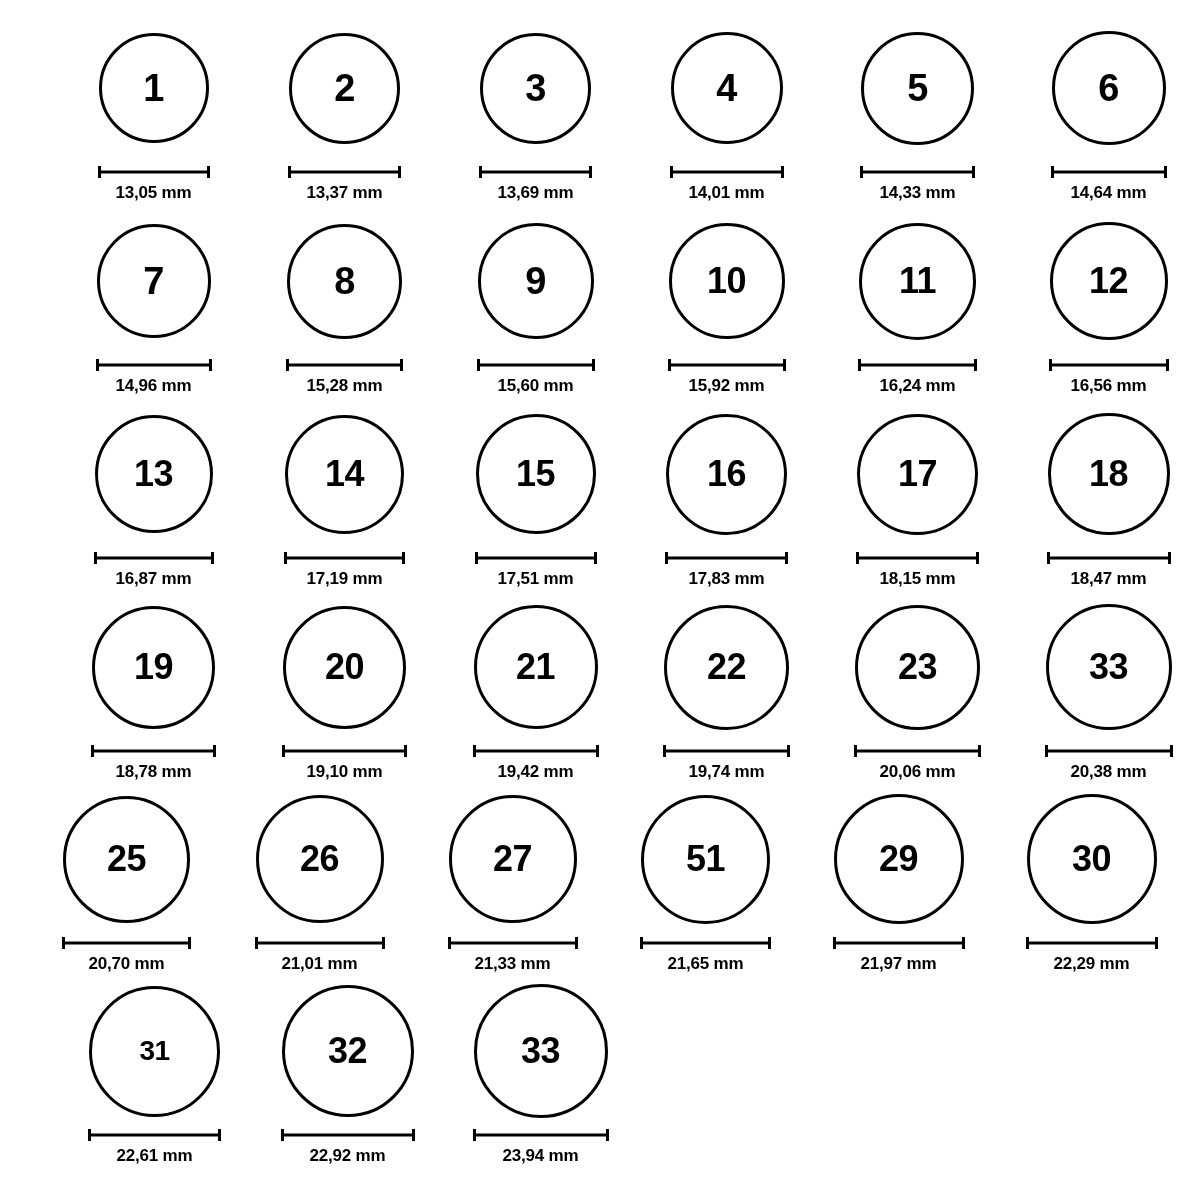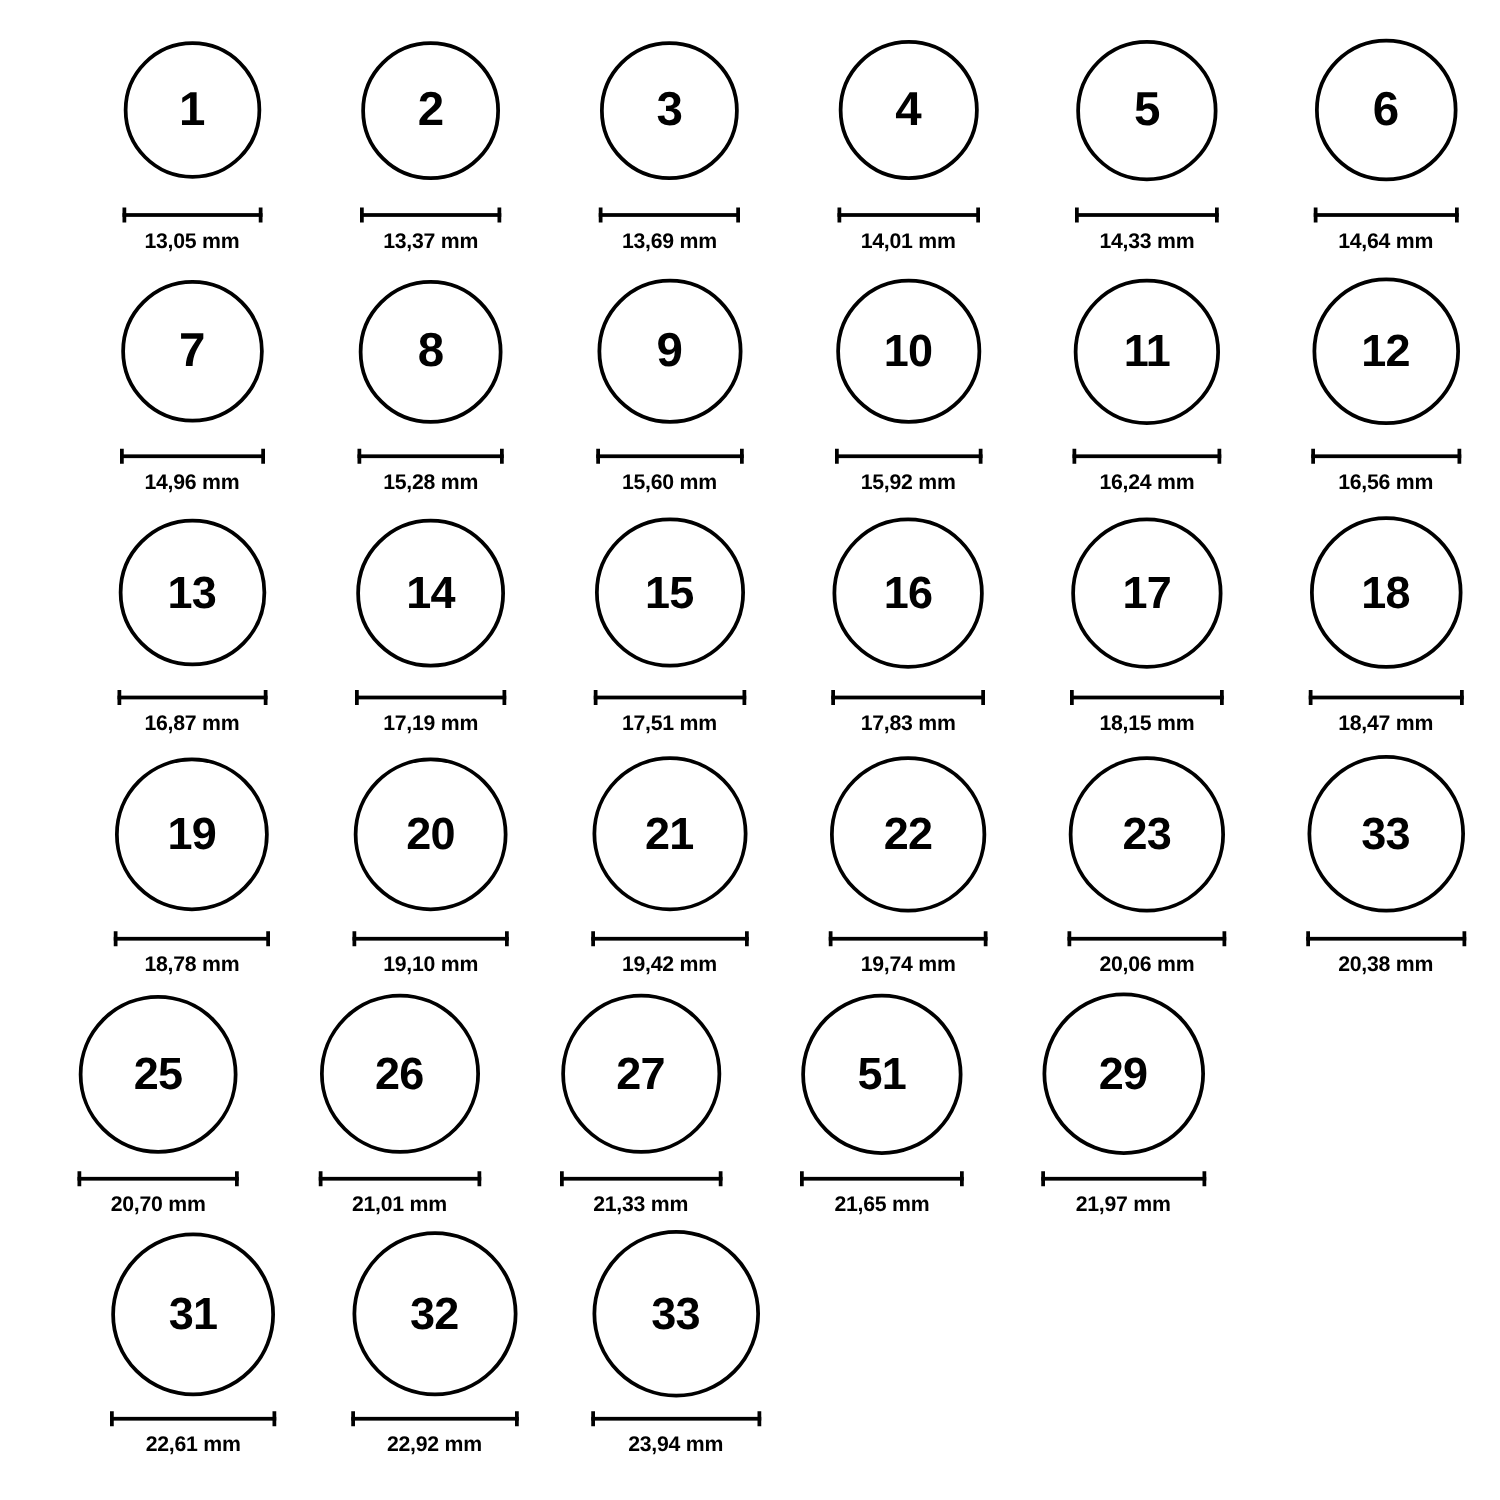--- a/index.html
+++ b/index.html
@@ -545,26 +545,41 @@
         </div>
         <div class="measure" style="margin-top: 8px;">
           <div class="caliper" style="width: 132px;">
             <div class="bar"></div>
             <div class="tick left"></div>
             <div class="tick right"></div>
           </div>
           <div class="mm-label">21,97 mm</div>
         </div>
       </div>
+      <div class="size-cell">
+        <div class="circle-area" style="height: 140px;">
+          <div class="ring-circle" style="width: 130px; height: 130px;">
+            <div class="ring-number" style="font-size: 36px;">30</div>
+          </div>
+        </div>
+        <div class="measure" style="margin-top: 8px;">
+          <div class="caliper" style="width: 132px;">
+            <div class="bar"></div>
+            <div class="tick left"></div>
+            <div class="tick right"></div>
+          </div>
+          <div class="mm-label">22,29 mm</div>
+        </div>
+      </div>
     </div>
     <div class="size-row" style="height: 190px; padding-left: 62px;">
       <div class="size-cell">
         <div class="circle-area" style="height: 140px;">
           <div class="ring-circle" style="width: 131px; height: 131px;">
-            <div class="ring-number" style="font-size: 36px;">31</div>
+            <div class="ring-number" style="font-size: 28px;">31</div>
           </div>
         </div>
         <div class="measure" style="margin-top: 8px;">
           <div class="caliper" style="width: 133px;">
             <div class="bar"></div>
             <div class="tick left"></div>
             <div class="tick right"></div>
           </div>
           <div class="mm-label">22,61 mm</div>
         </div>

